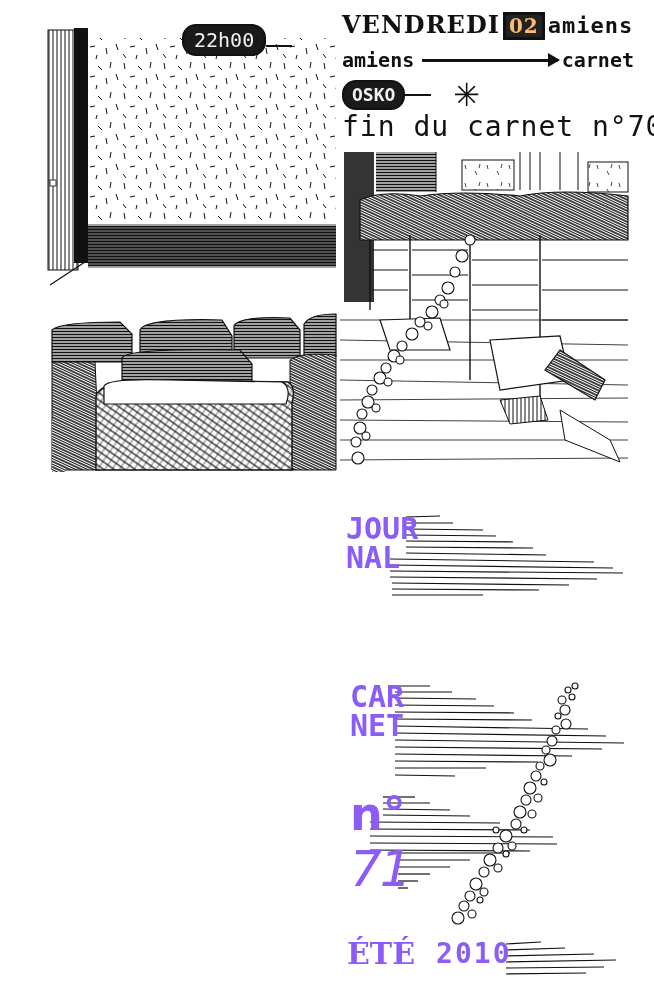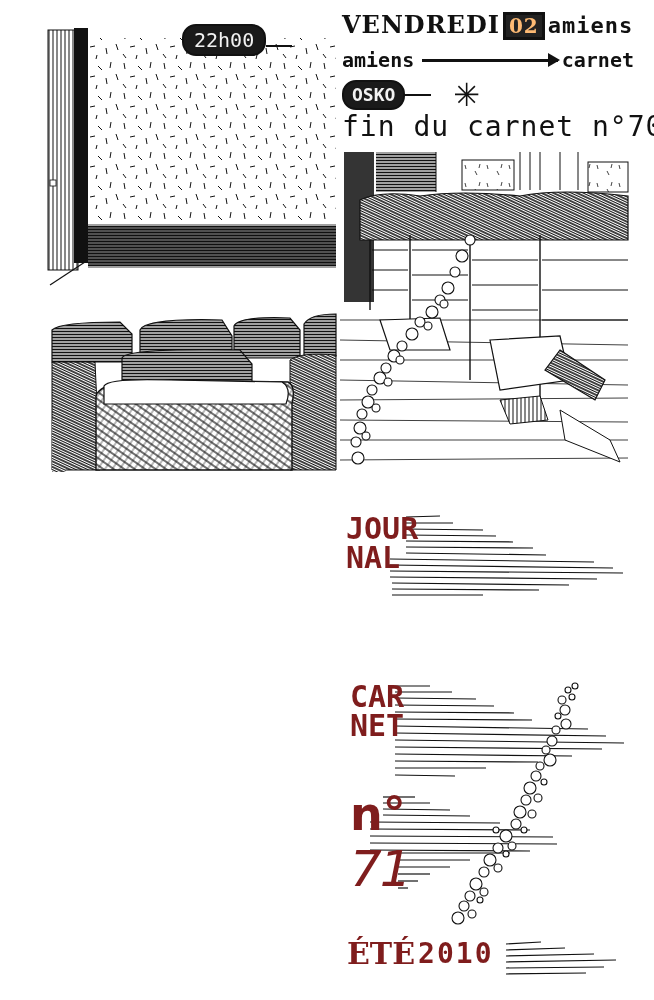--- a/index.html
+++ b/index.html
@@ -18,27 +18,27 @@
   .h-season { top: 76px; font-family: "DejaVu Serif", serif; font-weight: bold; font-size: 28px; display: flex; align-items: center; }
   .tag-pill { display: inline-block; background: #1a1a1a; color: #f2f2f2; border-radius: 14px; padding: 0 8px; font-family: "DejaVu Sans Mono", monospace; font-size: 18px; line-height: 26px; border: 2px solid #111; position: relative; }
   .tag-tail { display: inline-block; width: 26px; height: 2px; background: #111; margin-right: 20px; }
   .h-season .star { font-size: 32px; margin-left: 2px; font-family: "DejaVu Sans", sans-serif; font-weight: normal; }
   .h-fin { top: 110px; font-family: "DejaVu Sans Mono", monospace; font-size: 28px; letter-spacing: 1px; }
 
   .time-tag { left: 182px; top: 24px; }
   .time-tag .tag-pill { font-size: 20px; padding: 0 10px; line-height: 28px; }
 
   
-  .stack { position: absolute; font-family: "DejaVu Sans Mono", monospace; font-weight: bold; color: #7f1d1d; line-height: 0.95; }
+  .stack { position: absolute; font-family: "DejaVu Sans Mono", monospace; font-weight: bold; color: #8b5cf6; line-height: 0.95; }
   .journal { left: 346px; top: 515px; font-size: 30px; letter-spacing: 0px; }
   .carnet { left: 350px; top: 683px; font-size: 30px; }
   .num-deg { left: 350px; top: 793px; font-size: 46px; font-family: "DejaVu Sans", sans-serif; font-weight: bold; }
   .num-71 { left: 350px; top: 846px; font-size: 50px; font-family: "DejaVu Sans", sans-serif; font-weight: normal; letter-spacing: -2px; font-style: italic; }
   .ete-bottom { left: 347px; top: 940px; font-size: 30px; font-family: "DejaVu Serif", serif; font-weight: bold; display: flex; align-items: center; }
-  .ete-bottom .pix { font-family: "DejaVu Sans Mono", monospace; font-size: 28px; letter-spacing: 2px; margin-left: 3px; border-bottom: 0; text-decoration: none; }
+  .ete-bottom .pix { font-family: "DejaVu Sans Mono", monospace; font-size: 28px; letter-spacing: 2px; margin-left: 21px; border-bottom: 0; text-decoration: none; }
 </style>
 </head>
 <body>
 
 <svg width="654" height="1000" viewBox="0 0 654 1000">
   <defs>
     <pattern id="hatchH" width="6" height="3" patternUnits="userSpaceOnUse">
       <rect width="6" height="3" fill="#fff"></rect>
       <line x1="0" y1="1.5" x2="6" y2="1.5" stroke="#111" stroke-width="1.8"></line>
     </pattern>

